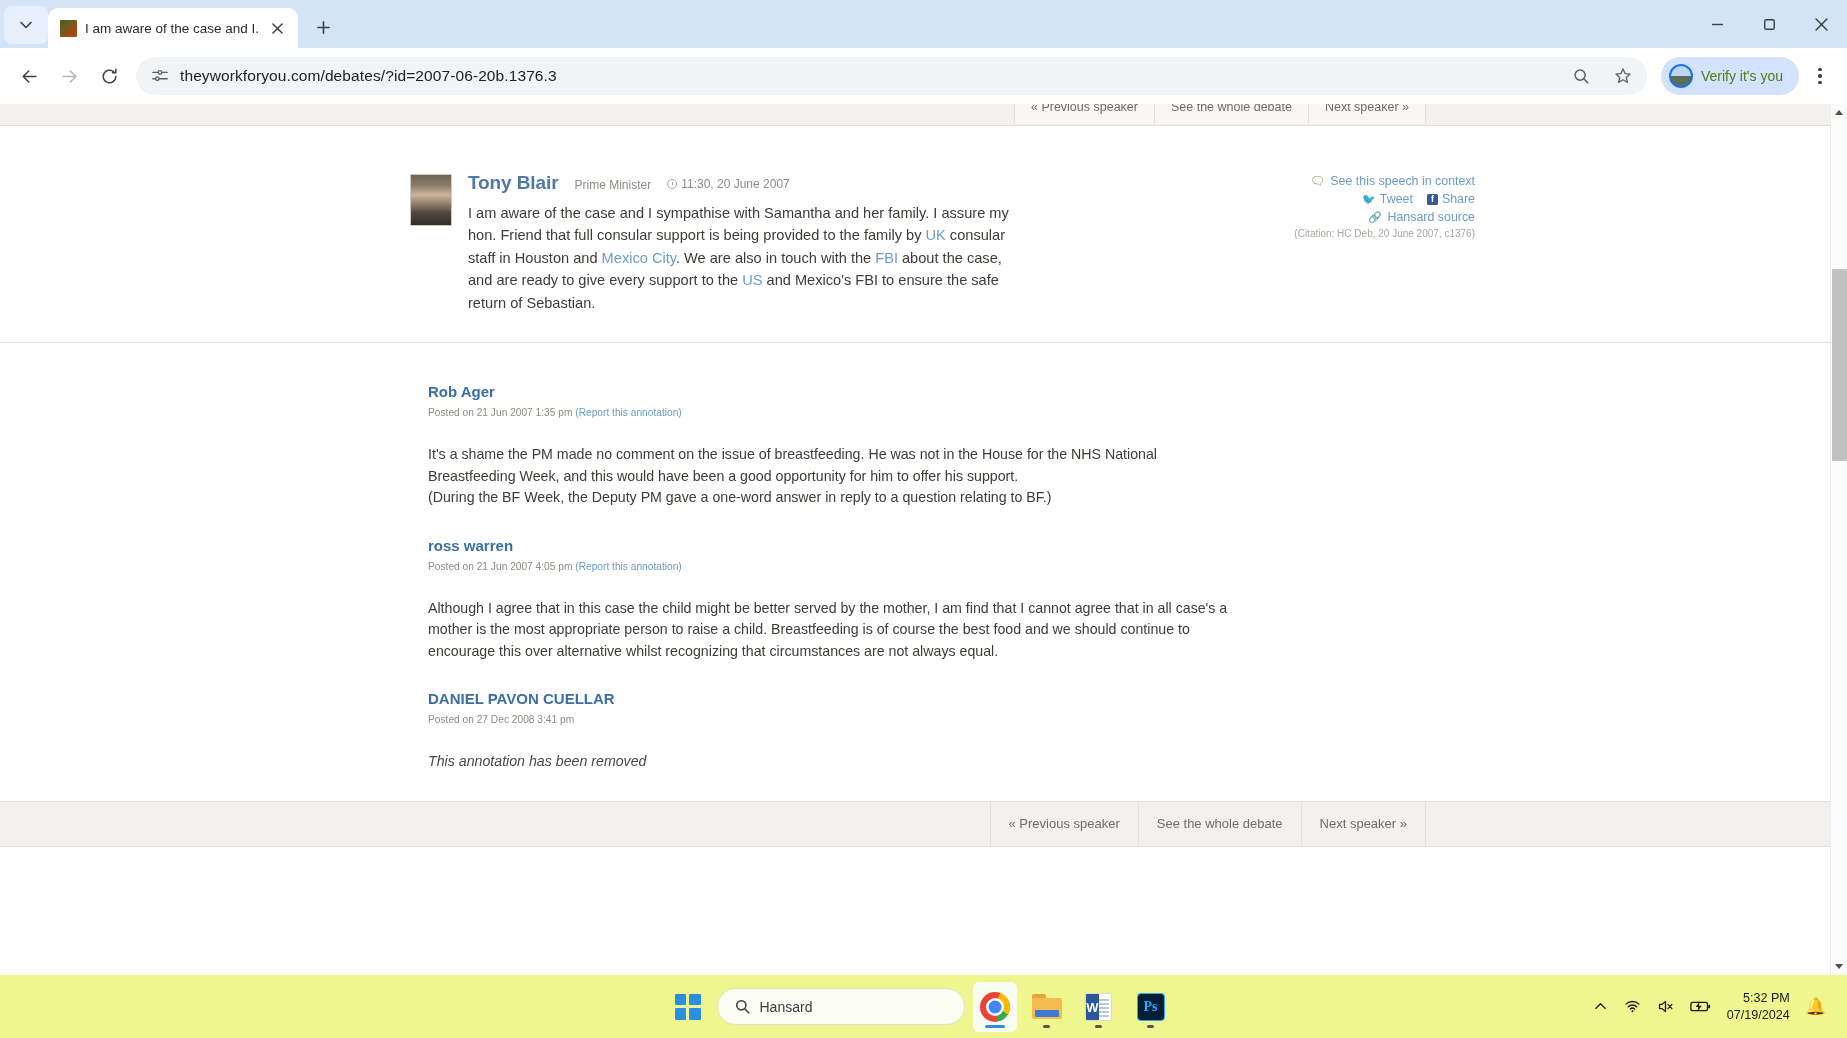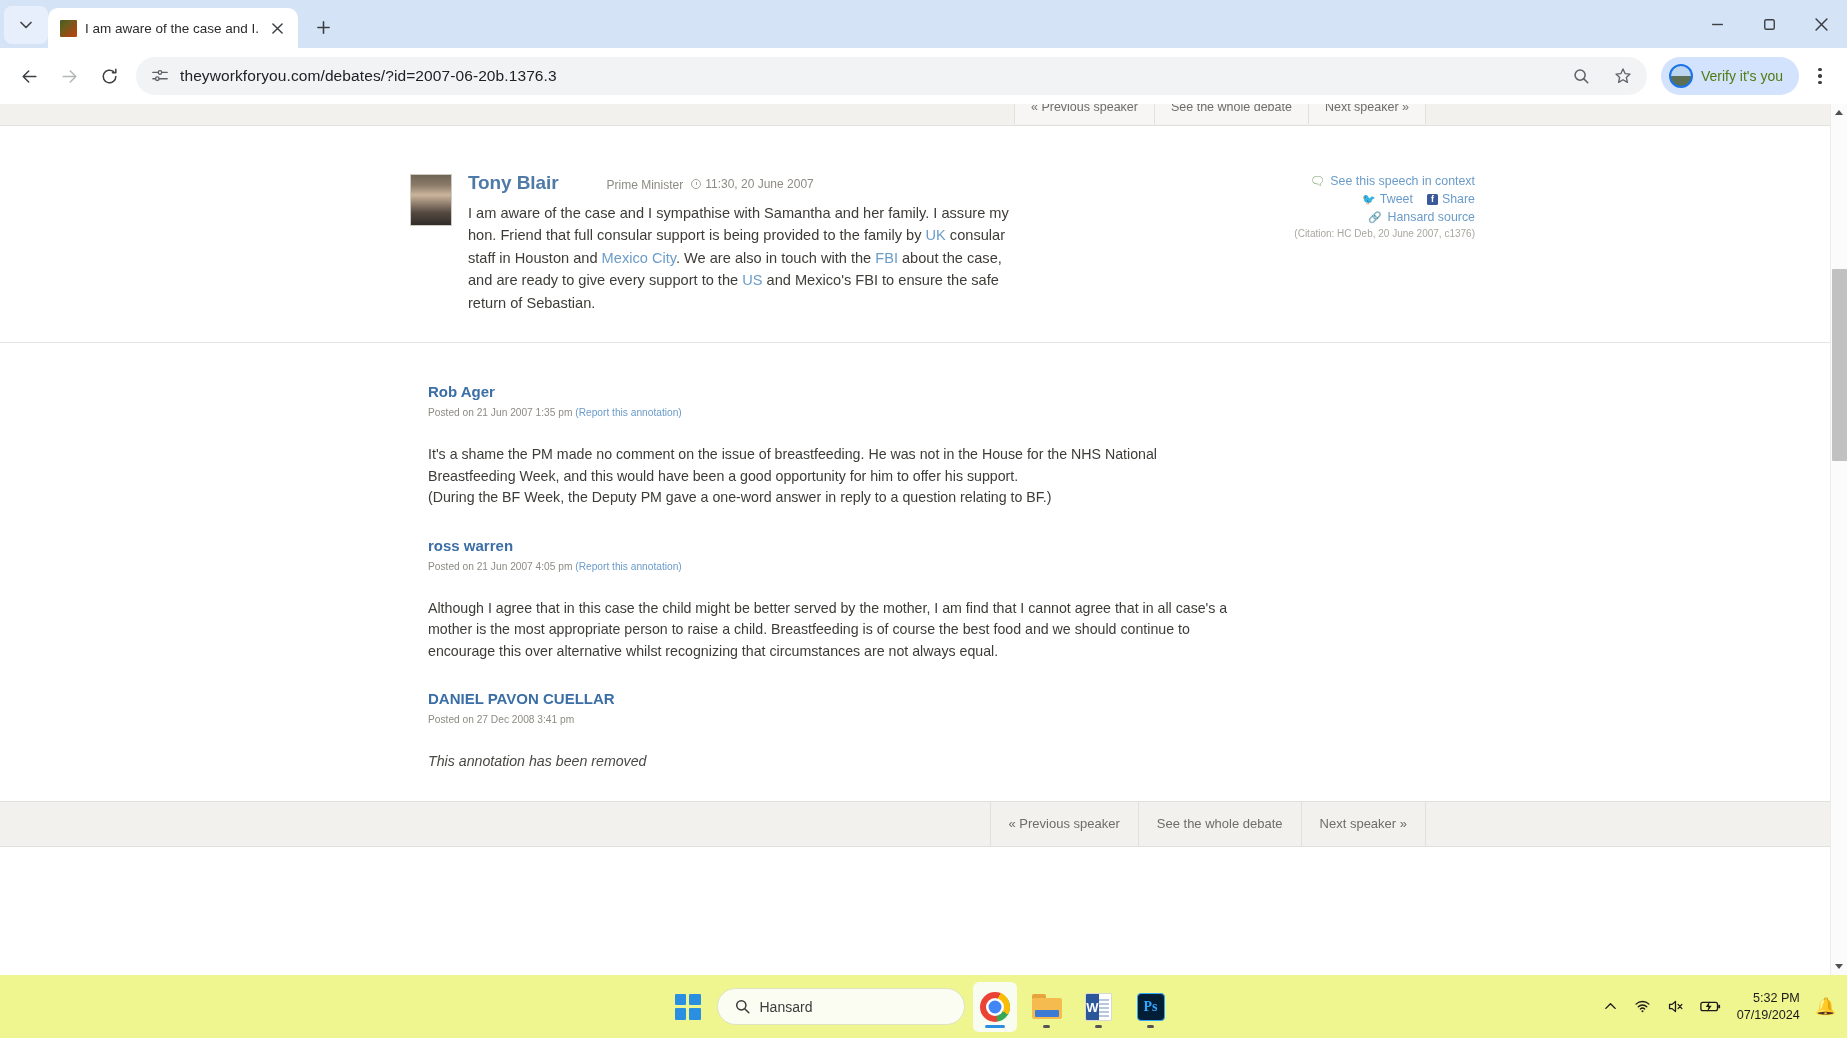--- a/index.html
+++ b/index.html
@@ -154,26 +154,26 @@
     border: 1px solid #cfcac2; margin-top: 2px;
   }
   .speaker-photo-inner {
     width: 100%; height: 100%;
     background:
       radial-gradient(ellipse 42% 30% at 52% 30%, #d7bfa4 0%, #c0a territory 0%, transparent 70%),
       radial-gradient(ellipse 38% 26% at 50% 28%, #dcc3a6 0%, transparent 72%),
       linear-gradient(180deg, #4e443a 0%, #6d6052 14%, #c4ab8e 34%, #b29878 48%, #3a3631 64%, #262320 100%);
   }
   .speech-body { flex: 1; }
-  .speech-head { display: flex; align-items: baseline; gap: 8px; margin-bottom: 8px;}
+  .speech-head { display: flex; align-items: baseline; gap: 16px; margin-bottom: 8px;}
   .speaker-name {
     font-size: 19px; color: #4f7aa8; font-weight: 700;
     cursor: pointer; letter-spacing: -.1px;
   }
-  .speaker-role { font-size: 12px; color: #8e8b85; margin-left: 40px; }
+  .speaker-role { font-size: 12px; color: #8e8b85; }
   .speech-time { font-size: 12px; color: #8e8b85; display: flex; align-items: center; gap: 4px;}
   .clock-ic { width:10px;height:10px;border:1.2px solid #a7a49e;border-radius:50%;position:relative;display:inline-block;}
   .clock-ic::after{content:"";position:absolute;left:4px;top:1.6px;width:1.1px;height:3.4px;background:#a7a49e;}
   .speech-text {
     font-size: 14.6px; line-height: 22.4px; color: #3e3c38;
   }
   .speech-text a { color: #6a9bc9; text-decoration: none; cursor: pointer; }
 
   .speech-right {
     flex: 1; text-align: right; padding-right: 355px; padding-top: 2px;
@@ -288,21 +288,21 @@
   .folder-ic { width: 30px; height: 25px; position: relative; }
   .folder-ic::before{content:"";position:absolute;left:0;top:0;width:14px;height:5px;background:#e8a33d;border-radius:2px 2px 0 0;}
   .folder-ic::after{content:"";position:absolute;left:0;top:4px;width:30px;height:21px;background:#f5bb4e;border-radius:2px;}
   .folder-ic b{position:absolute;left:3px;bottom:2px;width:24px;height:7px;background:#3b7bd4;border-radius:1px;z-index:2;}
   .word-ic{width:27px;height:28px;background:#fff;border-radius:2px;position:relative;overflow:hidden;border:1px solid #d8d8d8;}
   .word-ic::before{content:"W";position:absolute;left:0;top:0;width:13px;height:28px;background:#2b579a;color:#fff;font-size:13px;font-weight:700;text-align:center;line-height:28px;}
   .word-ic::after{content:"";position:absolute;right:2px;top:5px;width:10px;height:18px;background:repeating-linear-gradient(#b9c7dd 0 2px,#fff 2px 4px);}
   .ps-ic{width:28px;height:28px;background:#001e36;border:1.8px solid #31a8ff;border-radius:4px;color:#31a8ff;font-size:14px;font-weight:700;display:flex;align-items:center;justify-content:center;font-family:"Liberation Serif",serif;}
 
   .tb-right {
-    position: absolute; right: 10px; display: flex; align-items: center; gap: 16px;
+    position: absolute; right: 20px; display: flex; align-items: center; gap: 16px;
   }
   .tray-ic { cursor: pointer; display:flex; align-items:center; justify-content:center;}
   .tb-clock { text-align: right; font-size: 12.6px; color: #1b1b1b; line-height: 17px; cursor: pointer; }
   .bell { color: #1a4fd6; font-size: 17px; cursor: pointer; }
 </style>
 </head>
 <body>
 
 <div class="browser">
 

